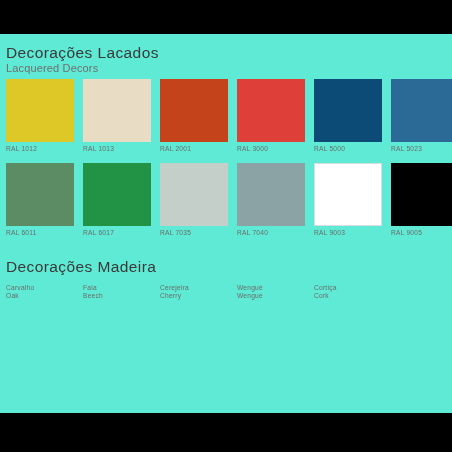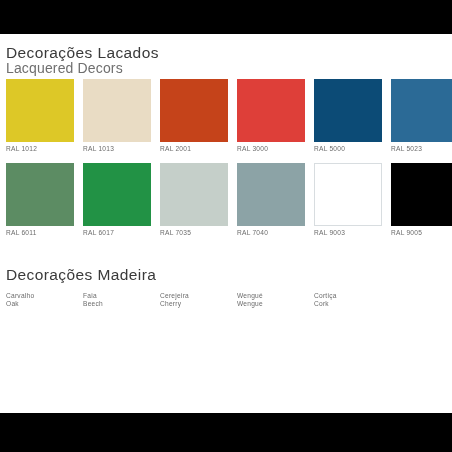--- a/index.html
+++ b/index.html
@@ -32,41 +32,41 @@
     left: 0; top: 413px;
     width: 452px; height: 39px;
     background: #000000;
   }
 
   .sheet {
     position: absolute;
     left: 0; top: 34px;
     width: 452px;
     height: 379px;
-    background: #ffffff;
+    background: #5eead4;
     padding: 0;
   }
 
   .section { position: absolute; left: 0; width: 452px; }
   .section-lacquered { top: 9px; }
-  .section-wooden   { top: 231px; }
+  .section-wooden   { top: 223px; }
 
   .sec-title {
     font-family: "Liberation Sans", sans-serif;
     font-size: 15.5px;
     font-weight: 400;
     letter-spacing: 0.4px;
     color: #3a3a3a;
     padding-left: 6px;
     line-height: 19px;
     white-space: nowrap;
   }
   .sec-subtitle {
     font-family: "Liberation Sans", sans-serif;
-    font-size: 14px;
+    font-size: 11px;
     font-weight: 400;
     letter-spacing: 0.15px;
     color: #6f6f6f;
     padding-left: 6px;
     line-height: 12px;
     white-space: nowrap;
   }
 
   .grid {
     position: relative;

